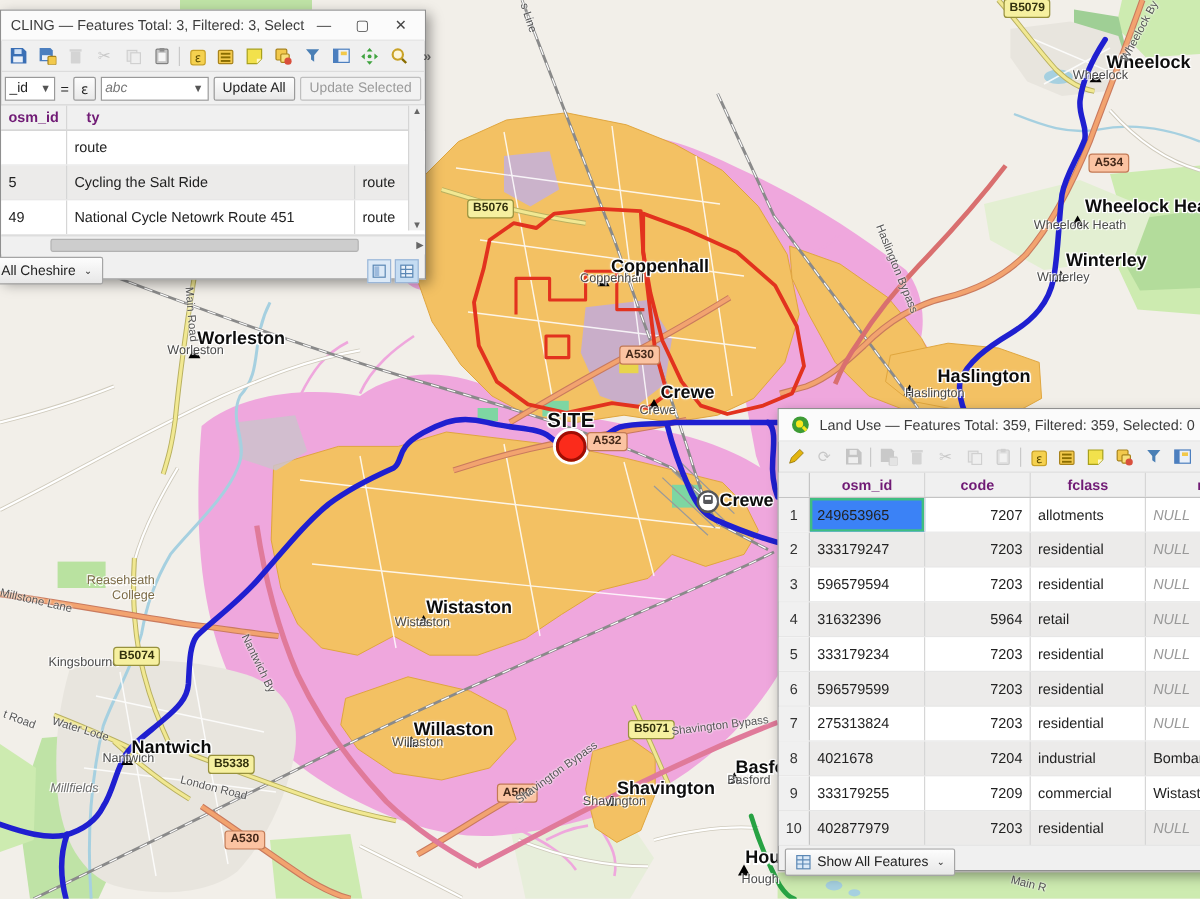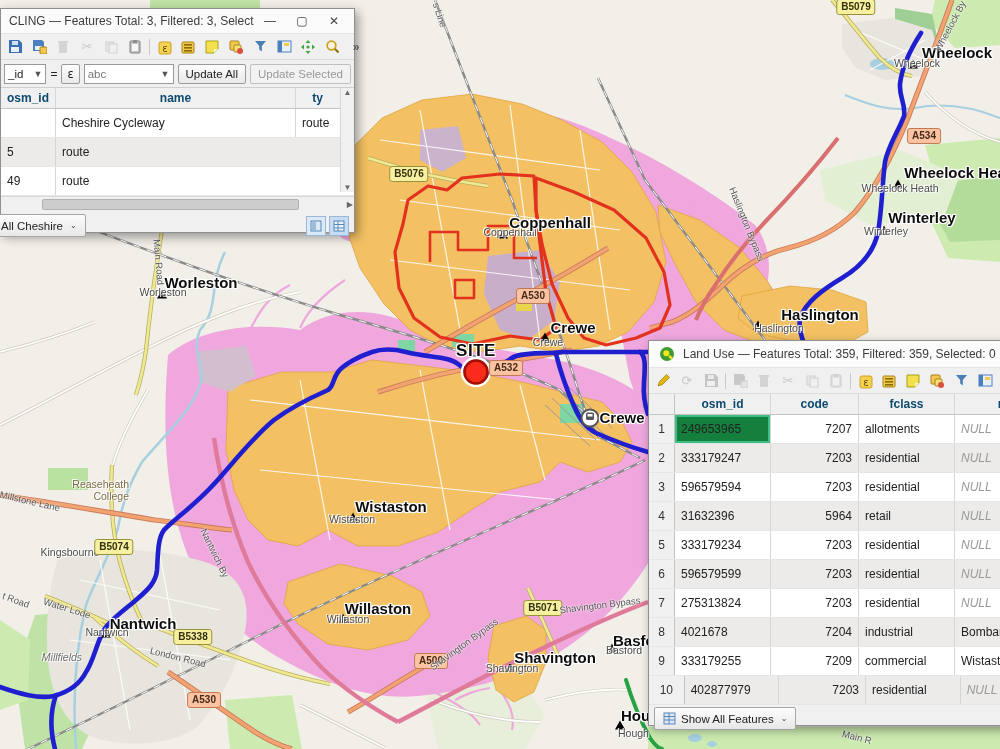--- a/index.html
+++ b/index.html
@@ -37,29 +37,29 @@
   .tbsep{width:1px;height:16px;background:#c9c9c9;flex:none}
   .tbtext{color:#555;font-weight:bold}
   .exprbar{display:flex;align-items:center;gap:4px;padding:3px 3px;border-bottom:1px solid #cfcfcf;height:28px;box-sizing:border-box}
   .combo{background:#fff;border:1px solid #9a9a9a;height:20px;display:flex;align-items:center;
     justify-content:space-between;padding:0 3px;box-sizing:border-box;font-size:11.5px}
   .combo .car{color:#555;font-size:9px;margin-left:4px}
   .btn{background:linear-gradient(#fdfdfd,#e9e9e9);border:1px solid #9a9a9a;border-radius:2px;
     height:20px;line-height:18px;padding:0 7px;font-size:11.5px;box-sizing:border-box;white-space:nowrap}
   .btn.dis{color:#9a9a9a;border-color:#bfbfbf;background:#f2f2f2}
   .grid-h{display:flex;background:#F0F0F0;border-bottom:1px solid #c4c4c4;height:20px;align-items:center;font-weight:bold}
-  .grid-h .cell{color:#0c4a6e}
+  .grid-h .cell{color:#701a75}
   .cell{box-sizing:border-box;padding:0 6px;border-right:1px solid #d6d6d6;height:100%;
     display:flex;align-items:center;overflow:hidden;white-space:nowrap}
   .cell.c{justify-content:center}.cell.r{justify-content:flex-end}
   .row{display:flex;height:28px;background:#fff;border-bottom:1px solid #e6e6e6;align-items:center}
   .row.alt{background:#ECEBEA}
   .rownum{background:#F0F0F0;border-right:1px solid #c4c4c4;justify-content:center;color:#333}
   .nullv{color:#999;font-style:italic}
-  .selcell{box-shadow:inset 0 0 0 2px #3FBE82;background:#15803d}
+  .selcell{box-shadow:inset 0 0 0 2px #3FBE82;background:#3b82f6}
   .vscroll{position:absolute;width:13px;background:#F0F0F0;border-left:1px solid #d5d5d5;
     display:flex;flex-direction:column;justify-content:space-between;align-items:center;font-size:8px;color:#666}
   .hscroll{height:13px;background:#F0F0F0;border-top:1px solid #d9d9d9;display:flex;align-items:center;padding:1px}
   .hthumb{height:9px;background:#cdcdcd;border:1px solid #b2b2b2;border-radius:2px}
   .footerbar{display:flex;align-items:center;justify-content:space-between;padding:3px 5px;height:27px;box-sizing:border-box}
   .filterbtn{display:flex;align-items:center;gap:5px;background:linear-gradient(#fdfdfd,#e7e7e7);
     border:1px solid #a5a5a5;border-radius:2px;height:21px;padding:0 8px;font-size:11.5px}
   .filterbtn .car{font-size:8px;color:#444;margin-left:2px}
   .viewtoggles{display:flex;gap:3px}
   .vt{width:18px;height:18px;border:1px solid #9ab6d8;background:#dbe9f7;display:flex;align-items:center;justify-content:center}
@@ -441,44 +441,44 @@
       </span>
     <span class="tb tbtext">»</span>
   </div>
   <div class="exprbar">
     <div class="combo" style="width:50px">
       <span>_id</span>
         <span class="car">▼</span>
     </div>
     <span>=</span>
     <div class="btn" style="padding:0 5px;font-family:'DejaVu Sans',sans-serif">ε</div>
-    <div class="combo" style="width:108px;color:#777;">
+    <div class="combo" style="width:108px;color:#777;font-style:italic">
       <span>abc</span>
         <span class="car">▼</span>
     </div>
     <div class="btn">Update All</div>
     <div class="btn dis">Update Selected</div>
   </div>
   <div>
     <div class="grid-h">
       <div class="cell c" style="width:55px">osm_id</div>
-      <div class="cell c" style="width:240px">name</div>
       <div class="cell c" style="width:43px;border-right:none">ty</div>
     </div>
     <div class="row">
       <div class="cell" style="width:55px"></div>
-      <div class="cell" style="width:240px">Cheshire Cycleway</div>
       <div class="cell" style="width:43px;border-right:none">route</div>
     </div>
     <div class="row alt">
       <div class="cell" style="width:55px">5</div>
+      <div class="cell" style="width:240px">Cycling the Salt Ride</div>
       <div class="cell" style="width:43px;border-right:none">route</div>
     </div>
     <div class="row">
       <div class="cell" style="width:55px">49</div>
+      <div class="cell" style="width:240px">National Cycle Netowrk Route 451</div>
       <div class="cell" style="width:43px;border-right:none">route</div>
     </div>
   </div>
   <div class="vscroll" style="right:0;top:79px;height:104px">
       <span>▲</span>
       <span>▼</span>
     </div>
   <div class="hscroll">
     <div class="hthumb" style="width:255px;margin-left:40px"></div>
     <span style="margin-left:auto;font-size:8px;color:#666">▶</span>
@@ -670,21 +670,21 @@
       <div class="cell" style="width:110px;border-right:none">Bombard</div>
     </div>
     <div class="row">
       <div class="cell rownum" style="width:26px">9</div>
       <div class="cell" style="width:96px">333179255</div>
       <div class="cell r" style="width:88px">7209</div>
       <div class="cell" style="width:96px">commercial</div>
       <div class="cell" style="width:110px;border-right:none">Wistaston</div>
     </div>
     <div class="row alt">
-      <div class="cell rownum" style="width:36px">10</div>
+      <div class="cell rownum" style="width:26px">10</div>
       <div class="cell" style="width:96px">402877979</div>
       <div class="cell r" style="width:88px">7203</div>
       <div class="cell" style="width:96px">residential</div>
       <div class="cell nullv" style="width:110px;border-right:none">NULL</div>
     </div>
   </div>
   <div class="footerbar">
     <div class="filterbtn">
       <svg width="13" height="13">
           <rect x="1" y="1" width="11" height="11" fill="#DBE9F7" stroke="#5B87B5"></rect>

